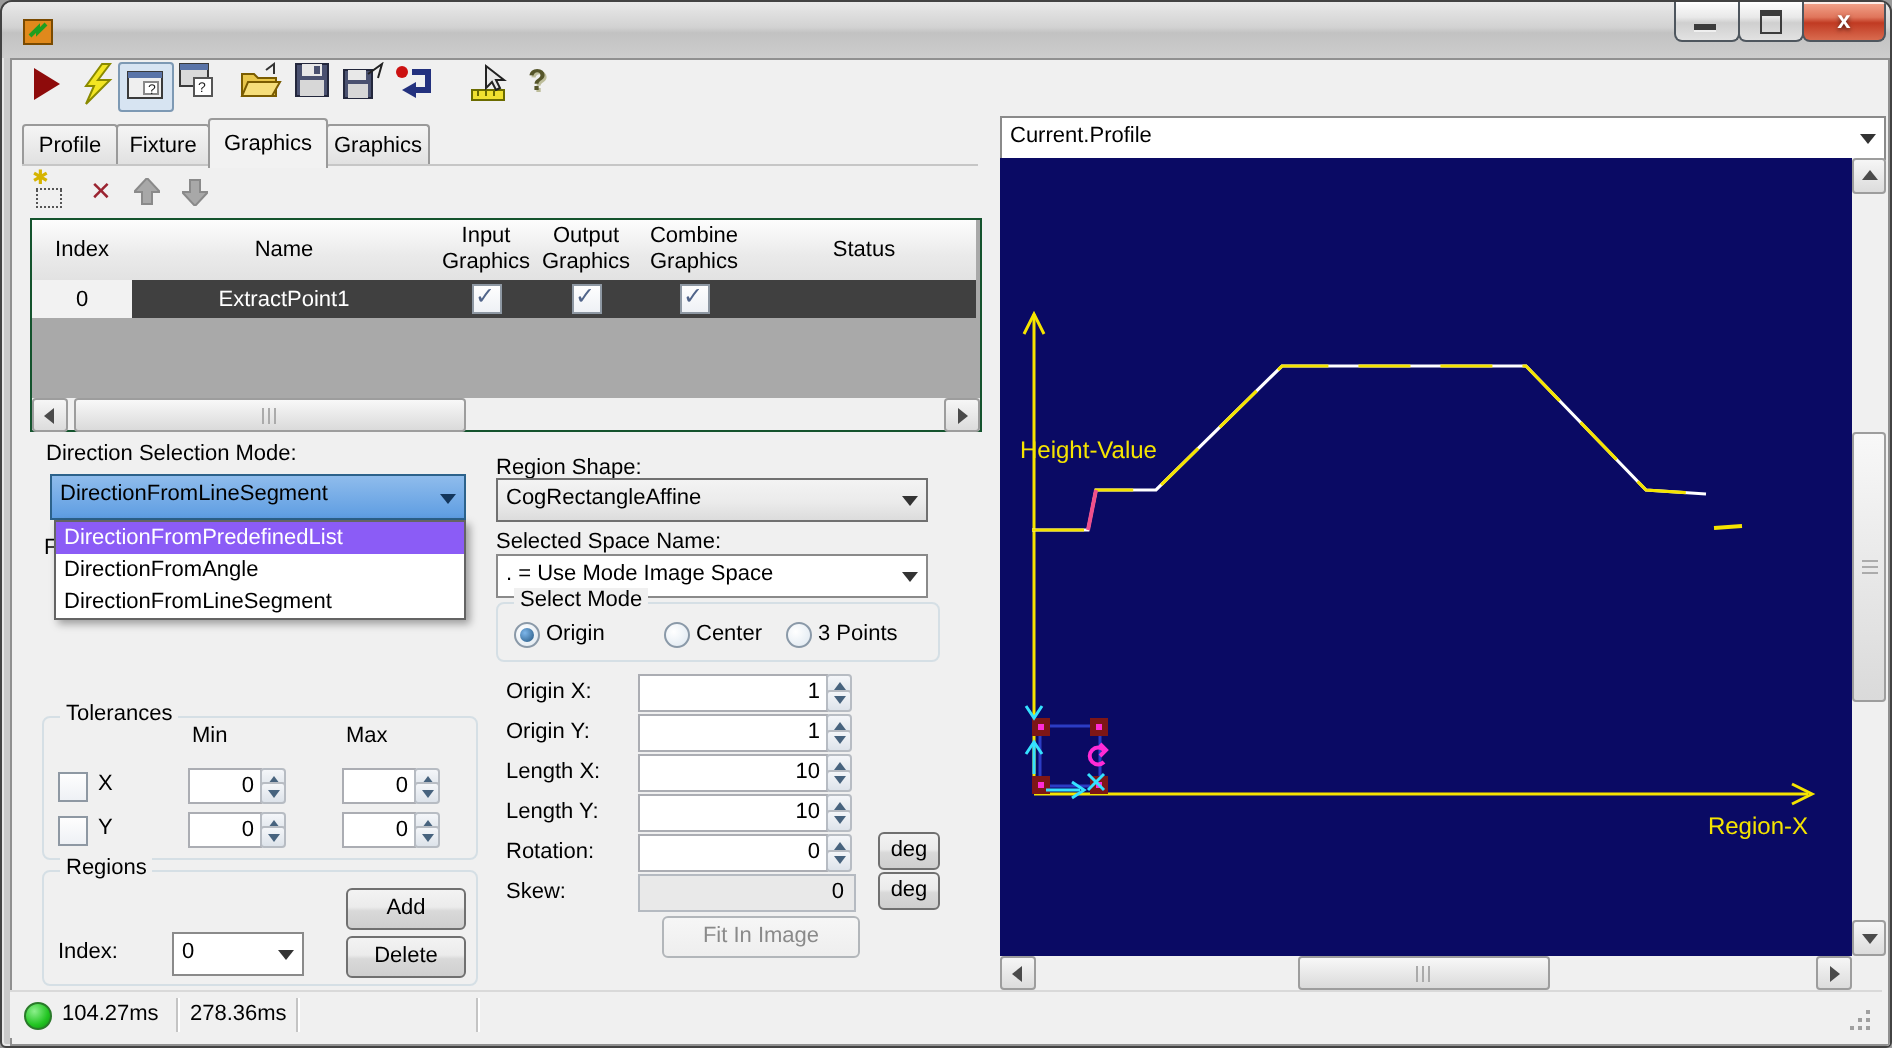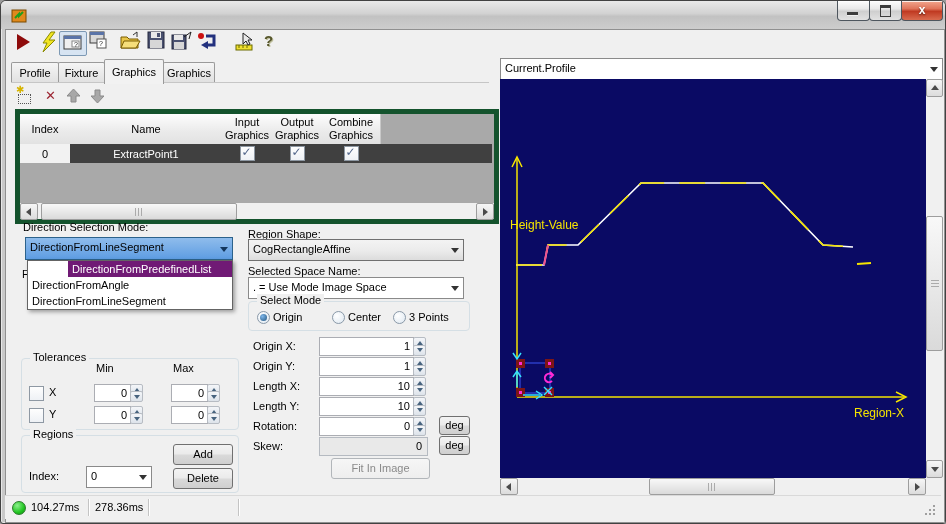--- a/index.html
+++ b/index.html
@@ -27,21 +27,21 @@
   .pressed{border:1px solid #7d99b4;background:#d7e4f2;border-radius:2px;}
 
   
   .tab{position:absolute;top:61px;height:20px;line-height:20px;text-align:center;
        border:1px solid #9a9a9a;border-bottom:none;border-radius:2px 2px 0 0;
        background:linear-gradient(#f5f5f5,#e0e0e0);}
   .tab.active{top:58px;height:24px;line-height:24px;background:#f2f2f2;z-index:3;}
   .tabline{position:absolute;left:10px;top:81px;width:478px;height:1px;background:#c6c6c6;z-index:1;}
 
   
-  .grid{position:absolute;left:14px;top:108px;width:474px;height:105px;border:5px solid #14532d;background:#a9a9a9;}
+  .grid{position:absolute;left:14px;top:108px;width:474px;height:105px;border:1px solid #14532d;background:#a9a9a9;}
   .gh{position:absolute;top:0;height:30px;background:linear-gradient(#fdfdfd,#eaeaea 60%,#e2e2e2);
       border-right:1px solid #c9c9c9;border-bottom:1px solid #9d9d9d;display:flex;align-items:center;justify-content:center;text-align:center;line-height:13px;}
   .gc{position:absolute;top:30px;height:19px;display:flex;align-items:center;justify-content:center;}
   .rowsel{background:#404040;color:#fff;}
   .checkbox{width:13px;height:13px;border:1px solid #8e98a3;background:linear-gradient(#fefefe,#eef1f5);position:relative;}
   .checkbox.checked::after{content:"\2713";position:absolute;left:1px;top:-2px;font-size:12px;color:#51658a;font-weight:bold;}
 
   
   .sb-track{background:#f0f0f0;position:absolute;}
   .sb-btn{position:absolute;border:1px solid #9d9d9d;background:linear-gradient(#f6f6f6,#dcdcdc);border-radius:2px;}
@@ -55,21 +55,21 @@
   
   .lbl{position:absolute;white-space:nowrap;}
   .combo{position:absolute;border:1px solid #707070;background:linear-gradient(#f3f3f3,#ebebeb 55%,#dcdcdc);}
   .combo .txt{position:absolute;left:4px;top:0;bottom:0;line-height:19px;white-space:nowrap;overflow:hidden;}
   .combo .arr{position:absolute;right:4px;top:50%;margin-top:-2px;width:0;height:0;
       border-left:4px solid transparent;border-right:4px solid transparent;border-top:5px solid #333;}
   .combo.flat{background:#fff;border-color:#8a8a8a;}
   .combo.focus{border-color:#2c628b;background:linear-gradient(#8fbcec,#5e9de2);}
   .dropdown{position:absolute;border:1px solid #646464;background:#fff;box-shadow:2px 2px 4px rgba(0,0,0,.35);z-index:6;}
   .dd-item{height:16px;line-height:16px;padding-left:4px;white-space:nowrap;}
-  .dd-item.hl{background:#701a75;color:#fff;margin-left:40px;}
+  .dd-item.hl{background:#8b5cf6;color:#fff;}
   .groupbox{position:absolute;border:1px solid #d5dfe5;border-radius:4px;}
   .gb-legend{position:absolute;top:-8px;left:8px;background:#f0f0f0;padding:0 3px;}
   .btn{position:absolute;border:1px solid #707070;border-radius:3px;text-align:center;
        background:linear-gradient(#f3f3f3,#ebebeb 45%,#d9d9d9 55%,#cfcfcf);}
   .btn.disabled{border-color:#b2b6ba;color:#8a8a8a;background:linear-gradient(#f6f6f6,#eeeeee);}
   .numfield{position:absolute;border:1px solid #abadb3;background:#fff;text-align:right;}
   .numfield.ro{background:#e9e9e9;border-color:#b5bac1;}
   .spin{position:absolute;width:13px;}
   .spin .s{position:absolute;left:0;right:0;height:50%;border:1px solid #b7bcc3;border-radius:2px;
        background:linear-gradient(#f4f6f9,#dde3ea);}
@@ -204,20 +204,21 @@
         <path d="M6.5 14 L13 7 L9 7 L9 1 L4 1 L4 7 L0 7 Z" fill="#a8a8a8" stroke="#8a8a8a"></path>
       </svg>
   </div>
 
   <div class="grid">
     <div class="gh" style="left:0;width:50px">Index</div>
     <div class="gh" style="left:50px;width:152px">Name</div>
     <div class="gh" style="left:202px;width:50px">Input Graphics</div>
     <div class="gh" style="left:252px;width:50px">Output Graphics</div>
     <div class="gh" style="left:302px;width:58px">Combine Graphics</div>
+    <div class="gh" style="left:360px;width:112px;border-right:none">Status</div>
 
     <div class="gc" style="left:0;width:50px;background:#f2f2f2;border-right:1px solid #c8c8c8">0</div>
     <div class="gc rowsel" style="left:50px;width:152px">ExtractPoint1</div>
     <div class="gc rowsel" style="left:202px;width:50px">
         <span class="checkbox checked"></span>
       </div>
     <div class="gc rowsel" style="left:252px;width:50px">
         <span class="checkbox checked"></span>
       </div>
     <div class="gc rowsel" style="left:302px;width:58px">

